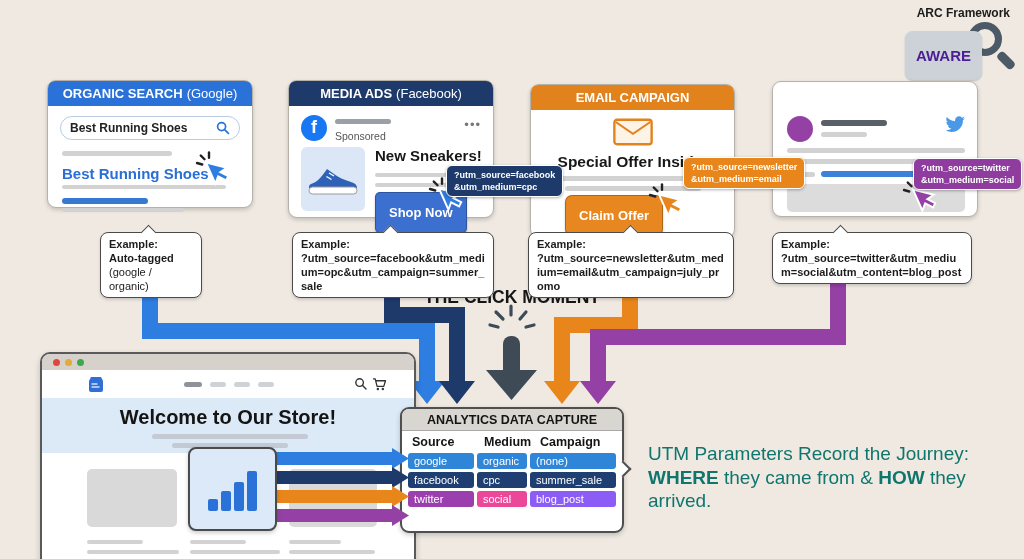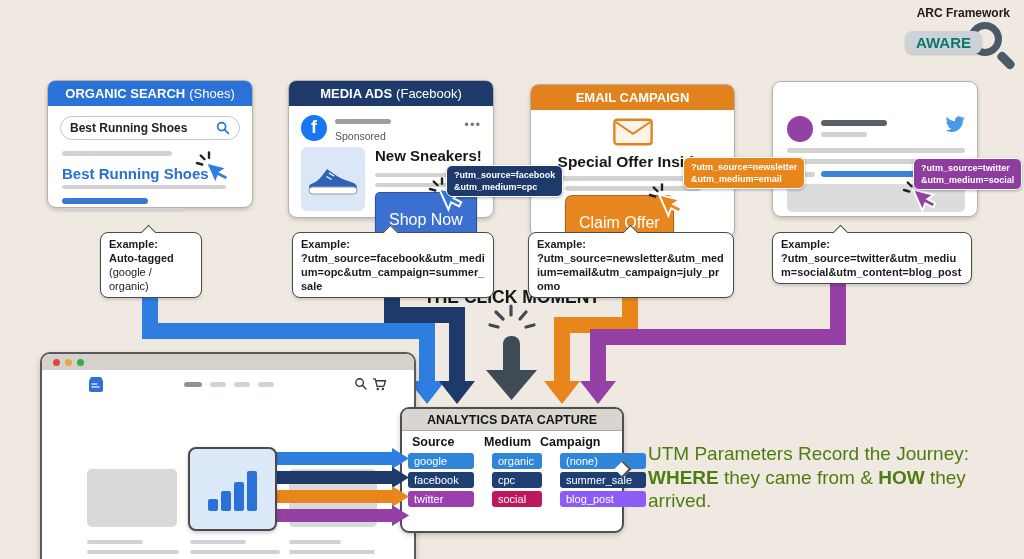--- a/index.html
+++ b/index.html
@@ -7,37 +7,37 @@
   body { font-family:"Liberation Sans", sans-serif; background:#efe9e2; position:relative; overflow:hidden; }
   #canvas { position:absolute; inset:0; width:1024px; height:559px; }
   .abs { position:absolute; }
   .ph { background:#d2d2d2; border-radius:3px; position:absolute; }
 
   
   .page-title { left:30px; top:18px; font-size:25px; font-weight:800; color:#161616; letter-spacing:-0.5px; }
   .arc-label { right:14px; top:6px; font-size:12px; font-weight:bold; color:#1b1b1b; }
   .mag-circle { width:34px; height:34px; border:7px solid #4b5a66; border-radius:50%; right:22px; top:22px; }
   .mag-handle { width:20px; height:9px; background:#4b5a66; border-radius:4px; right:8px; top:56px; transform:rotate(45deg); }
-  .aware-pill { right:42px; top:31px; background:#ccd2d7; border-radius:8px; padding:3px 11px; font-size:15px; font-weight:bold; color:#0f766e; box-shadow:0 1px 2px rgba(0,0,0,.2); }
+  .aware-pill { right:42px; top:31px; background:#ccd2d7; border-radius:8px; padding:16px 11px; font-size:15px; font-weight:bold; color:#4c1d95; box-shadow:0 1px 2px rgba(0,0,0,.2); }
 
   
   .card { position:absolute; background:#fff; border:1.5px solid #b7b2a9; border-radius:9px; box-shadow:0 2px 4px rgba(0,0,0,.18); }
   .card-header { height:25px; border-radius:7px 7px 0 0; color:#fff; font-weight:bold; font-size:13px; display:flex; align-items:center; justify-content:center; gap:4px; }
   .card-suffix { font-weight:normal; }
   .search-pill { position:absolute; left:12px; right:12px; top:35px; height:24px; border:1.5px solid #b9cbe2; border-radius:12px; display:flex; align-items:center; padding:0 9px; font-size:12px; font-weight:bold; color:#222; background:#fff; }
   .search-pill svg { margin-left:auto; }
   .result-link { position:absolute; left:14px; top:84px; font-size:15px; font-weight:bold; color:var(--c-link_blue); }
   .cursor { position:absolute; width:36px; height:36px; }
 
   .fb-circle { position:absolute; left:12px; top:34px; width:26px; height:26px; border-radius:50%; background:var(--c-facebook_blue); color:#fff; font-weight:bold; font-size:18px; text-align:center; line-height:25px; }
   .sponsored { position:absolute; left:46px; top:49px; font-size:10.5px; color:#555; }
   .menu-dots { position:absolute; right:12px; top:36px; font-size:13px; color:#777; letter-spacing:1px; }
   .ad-image { position:absolute; left:12px; top:66px; width:64px; height:64px; background:#dbe7f6; border-radius:6px; display:flex; align-items:center; justify-content:center; }
   .ad-headline { position:absolute; left:86px; top:66px; font-size:15px; font-weight:bold; color:#171717; }
-  .cta-btn { position:absolute; color:#fff; font-size:16px; font-weight:normal; padding:18px 13px; border-radius:5px; border:1.5px solid rgba(0,0,0,.25); box-shadow:0 1.5px 2px rgba(0,0,0,.25); }
+  .cta-btn { position:absolute; color:#fff; font-size:13px; font-weight:bold; padding:12px 13px; border-radius:5px; border:1.5px solid rgba(0,0,0,.25); box-shadow:0 1.5px 2px rgba(0,0,0,.25); }
   .tooltip { position:absolute; color:#fff; font-size:9px; font-weight:bold; padding:3px 7px; border-radius:6px; line-height:1.35; white-space:nowrap; border:1.5px solid #fff; box-shadow:0 1px 3px rgba(0,0,0,.3); z-index:25; }
   .env-wrap { position:absolute; left:0; right:0; top:33px; display:flex; justify-content:center; }
   .email-headline { position:absolute; left:0; right:0; top:68px; text-align:center; font-size:15.5px; font-weight:bold; color:#171717; }
   .avatar { position:absolute; left:14px; top:34px; width:26px; height:26px; border-radius:50%; background:var(--c-social); }
 
   
   .bubble { position:absolute; background:#fff; border:1.5px solid #4a4a4a; border-radius:8px; padding:4px 8px; font-size:11px; line-height:1.28; color:#1c1c1c; box-shadow:0 2px 3px rgba(0,0,0,.15); z-index:6; }
   .bubble .lbl { font-weight:bold; }
   .bubble .code { font-weight:bold; word-break:break-all; }
   .notch { position:absolute; top:-6.5px; width:11px; height:11px; background:#fff; border-left:1.5px solid #4a4a4a; border-top:1.5px solid #4a4a4a; transform:rotate(45deg); }
@@ -48,52 +48,52 @@
   .pipe { position:absolute; z-index:5; }
   .head-down { position:absolute; clip-path:polygon(0 0,100% 0,50% 100%); z-index:5; }
   .head-right { position:absolute; clip-path:polygon(0 0,100% 50%,0 100%); z-index:14; }
   .flowbar { position:absolute; z-index:14; height:13px; }
 
   
   .atable { position:absolute; left:400px; top:407px; width:224px; height:126px; background:#fff; border:2px solid #4f4f4f; border-radius:9px; z-index:12; box-shadow:0 2px 5px rgba(0,0,0,.2); }
   .atable-title { height:22px; background:#d9d6d1; border-bottom:1.5px solid #a8a8a8; border-radius:7px 7px 0 0; font-weight:bold; font-size:12.5px; text-align:center; line-height:22px; color:#141414; }
   .atable-cols { display:grid; grid-template-columns:72px 56px 1fr; padding:4px 0 3px 10px; font-weight:bold; font-size:12.5px; color:#141414; }
   .atable-rows { display:flex; flex-direction:column; gap:3px; padding:1px 6px; }
-  .arow { display:grid; grid-template-columns:66px 50px 86px; gap:18px; }
+  .arow { display:grid; grid-template-columns:66px 50px 86px; gap:3px; }
   .acell { color:#fff; font-size:11px; border-radius:3px; height:16px; line-height:16px; padding-left:6px; overflow:hidden; }
   .atable-tail { position:absolute; right:-7px; top:54px; width:12px; height:12px; background:#fff; border-top:2px solid #4f4f4f; border-right:2px solid #4f4f4f; transform:rotate(45deg); }
 
   
   .browser { position:absolute; left:40px; top:352px; width:376px; height:212px; background:#fff; border:2px solid #5a5a5a; border-radius:10px 10px 0 0; z-index:8; box-shadow:0 3px 6px rgba(0,0,0,.2); }
   .titlebar { height:16px; background:#d6d2cb; border-radius:8px 8px 0 0; display:flex; align-items:center; gap:5px; padding-left:11px; }
   .dot { width:7px; height:7px; border-radius:50%; }
   .toolbar { height:28px; background:#fff; position:relative; }
   .hero { position:absolute; left:0; right:0; top:44px; height:55px; background:#dce9f7; text-align:center; }
   .welcome { font-size:20px; font-weight:800; color:#141414; padding-top:8px; }
   .hero .ph { background:#c3cad3; }
   .chart-box { position:absolute; left:188px; top:447px; width:89px; height:84px; background:#dbe9f8; border:2px solid #4a4a4a; border-radius:8px; z-index:16; box-shadow:0 2px 4px rgba(0,0,0,.2); display:flex; align-items:center; justify-content:center; }
 
   
-  .summary { position:absolute; left:648px; top:442px; width:342px; font-size:19px; line-height:23.5px; color:#4d7c0f; }
+  .summary { position:absolute; left:648px; top:442px; width:342px; font-size:19px; line-height:23.5px; color:#0f766e; }
   .summary b { font-weight:800; }
 </style>
 </head>
 <body>
 
 <div id="canvas">
 
   <div class="abs arc-label">ARC Framework</div>
   <div class="abs mag-circle"></div>
   <div class="abs mag-handle"></div>
   <div class="abs aware-pill">AWARE</div>
 
   <div class="card" style="left:47px; top:80px; width:206px; height:128px;">
     <div class="card-header" style="background: rgb(42, 114, 216);">
       <span>ORGANIC SEARCH</span>
-      <span class="card-suffix">(Shoes)</span>
+      <span class="card-suffix">(Google)</span>
     </div>
     <div class="search-pill">
       <span>Best Running Shoes</span>
       <svg width="14" height="14" viewBox="0 0 14 14">
         <circle cx="5.6" cy="5.6" r="4" fill="none" stroke="#2a72d8" stroke-width="1.7"></circle>
         <line x1="8.8" y1="8.8" x2="12.4" y2="12.4" stroke="#2a72d8" stroke-width="1.7" stroke-linecap="round"></line>
       </svg>
     </div>
     <div class="ph" style="left:14px; top:70px; width:110px; height:5px;"></div>
     <div class="result-link">Best Running Shoes</div>
@@ -271,20 +271,25 @@
       <div class="ph" style="left:216px; top:12px; width:16px; height:5px; background:#cfd2d6;"></div>
       <svg class="abs" style="left:312px; top:7px;" width="14" height="14" viewBox="0 0 14 14">
         <circle cx="5.6" cy="5.6" r="3.8" fill="none" stroke="#333" stroke-width="1.4"></circle>
         <line x1="8.6" y1="8.6" x2="12" y2="12" stroke="#333" stroke-width="1.4" stroke-linecap="round"></line>
       </svg>
       <svg class="abs" style="left:330px; top:7px;" width="15" height="14" viewBox="0 0 16 15">
         <path d="M1,2 h2.4 l2,8 h7.2 l1.8,-6 H4" fill="none" stroke="#333" stroke-width="1.4" stroke-linejoin="round"></path>
         <circle cx="6.2" cy="12.8" r="1.3" fill="#333"></circle>
           <circle cx="11.6" cy="12.8" r="1.3" fill="#333"></circle>
       </svg>
+    </div>
+    <div class="hero">
+      <div class="welcome">Welcome to Our Store!</div>
+      <div class="ph" style="left:110px; top:36px; width:156px; height:5px;"></div>
+      <div class="ph" style="left:130px; top:45px; width:116px; height:5px;"></div>
     </div>
     <div class="ph" style="left:45px; top:115px; width:90px; height:58px; background:#d9d9d9; border-radius:5px;"></div>
     <div class="ph" style="left:247px; top:115px; width:88px; height:58px; background:#d9d9d9; border-radius:5px;"></div>
     <div class="ph" style="left:45px; top:186px; width:56px; height:4px;"></div>
     <div class="ph" style="left:45px; top:196px; width:92px; height:4px;"></div>
 
     <div class="ph" style="left:148px; top:186px; width:56px; height:4px;"></div>
     <div class="ph" style="left:148px; top:196px; width:90px; height:4px;"></div>
 
     <div class="ph" style="left:247px; top:186px; width:52px; height:4px;"></div>
@@ -323,21 +328,21 @@
         <div class="acell" style="background: rgb(47, 134, 217);">organic</div>
         <div class="acell" style="background: rgb(47, 134, 217);">(none)</div>
       </div>
       <div class="arow">
         <div class="acell" style="background: rgb(31, 63, 115);">facebook</div>
         <div class="acell" style="background: rgb(31, 63, 115);">cpc</div>
         <div class="acell" style="background: rgb(31, 63, 115);">summer_sale</div>
       </div>
       <div class="arow">
         <div class="acell" style="background: rgb(156, 63, 174);">twitter</div>
-        <div class="acell" style="background: #be185d;">social</div>
+        <div class="acell" style="background: #ec4899;">social</div>
         <div class="acell" style="background: #8b5cf6;">blog_post</div>
       </div>
     </div>
     <div class="atable-tail"></div>
   </div>
 
   <div class="summary">
     <div>UTM Parameters Record the Journey:</div>
     <div><b>WHERE</b><span> they came from &amp; </span><b>HOW</b><span> they</span></div>
     <div>arrived.</div>

